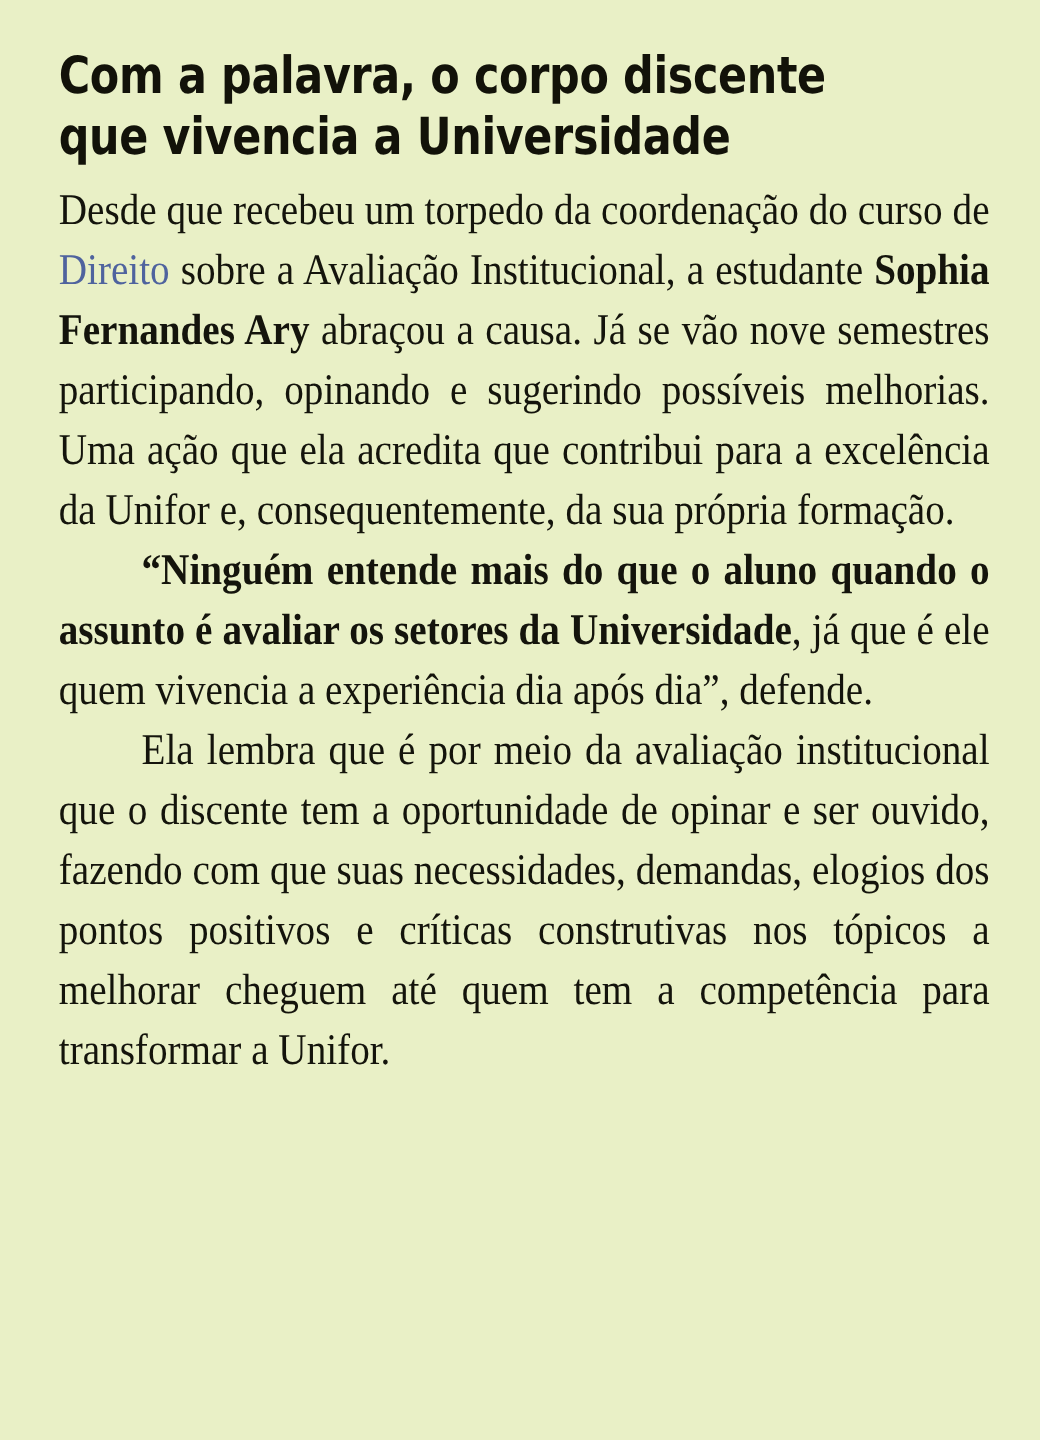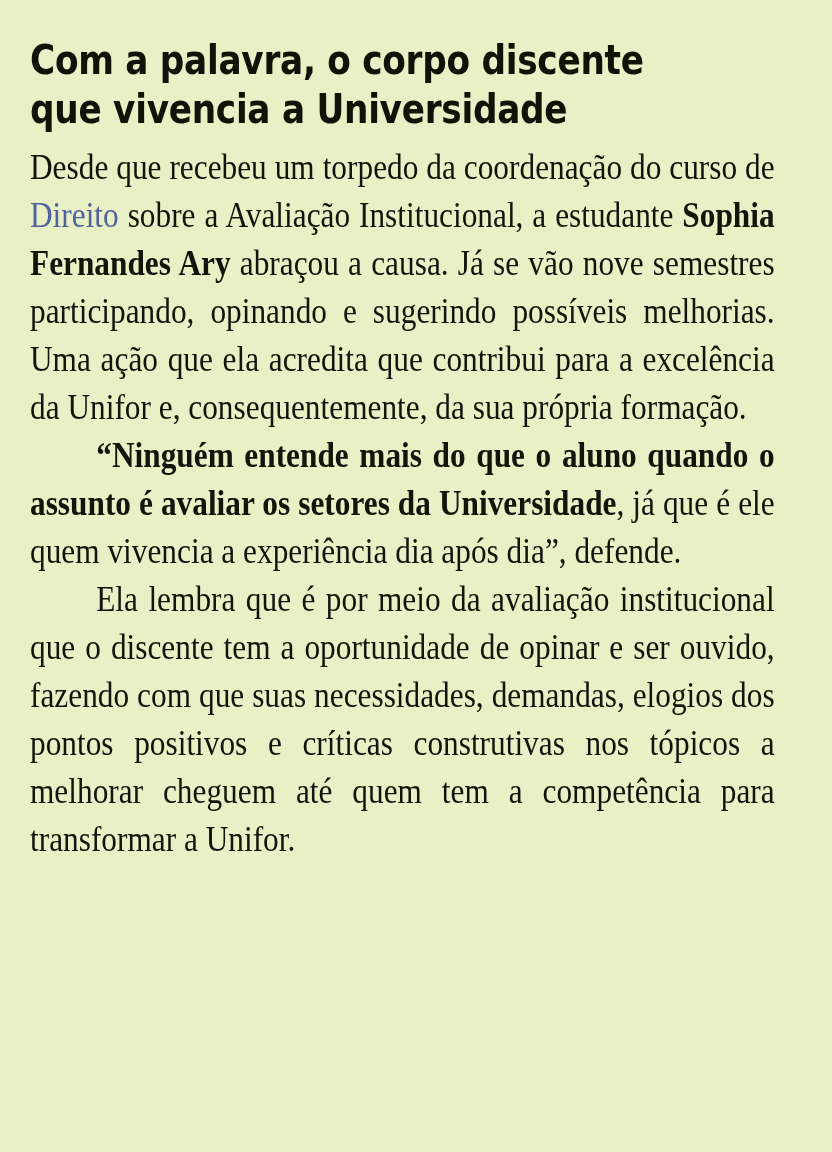--- a/index.html
+++ b/index.html
@@ -11,21 +11,21 @@
     height: 1152px;
     background: #e9f0c6;
     overflow: hidden;
     font-family: "Liberation Serif", serif;
   }
 
   #article {
     box-sizing: border-box;
     width: 832px;
     height: 1152px;
-    padding: 36px 42px 0 30px;
+    padding: 36px 42px 0 47px;
     background: #e9f0c6;
   }
 
   
   .headline {
     font-family: "DejaVu Sans Condensed", "Liberation Sans Narrow", "Liberation Sans", sans-serif;
     font-weight: bold;
     font-size: 41px;
     line-height: 49px;
     letter-spacing: -0.3px;

